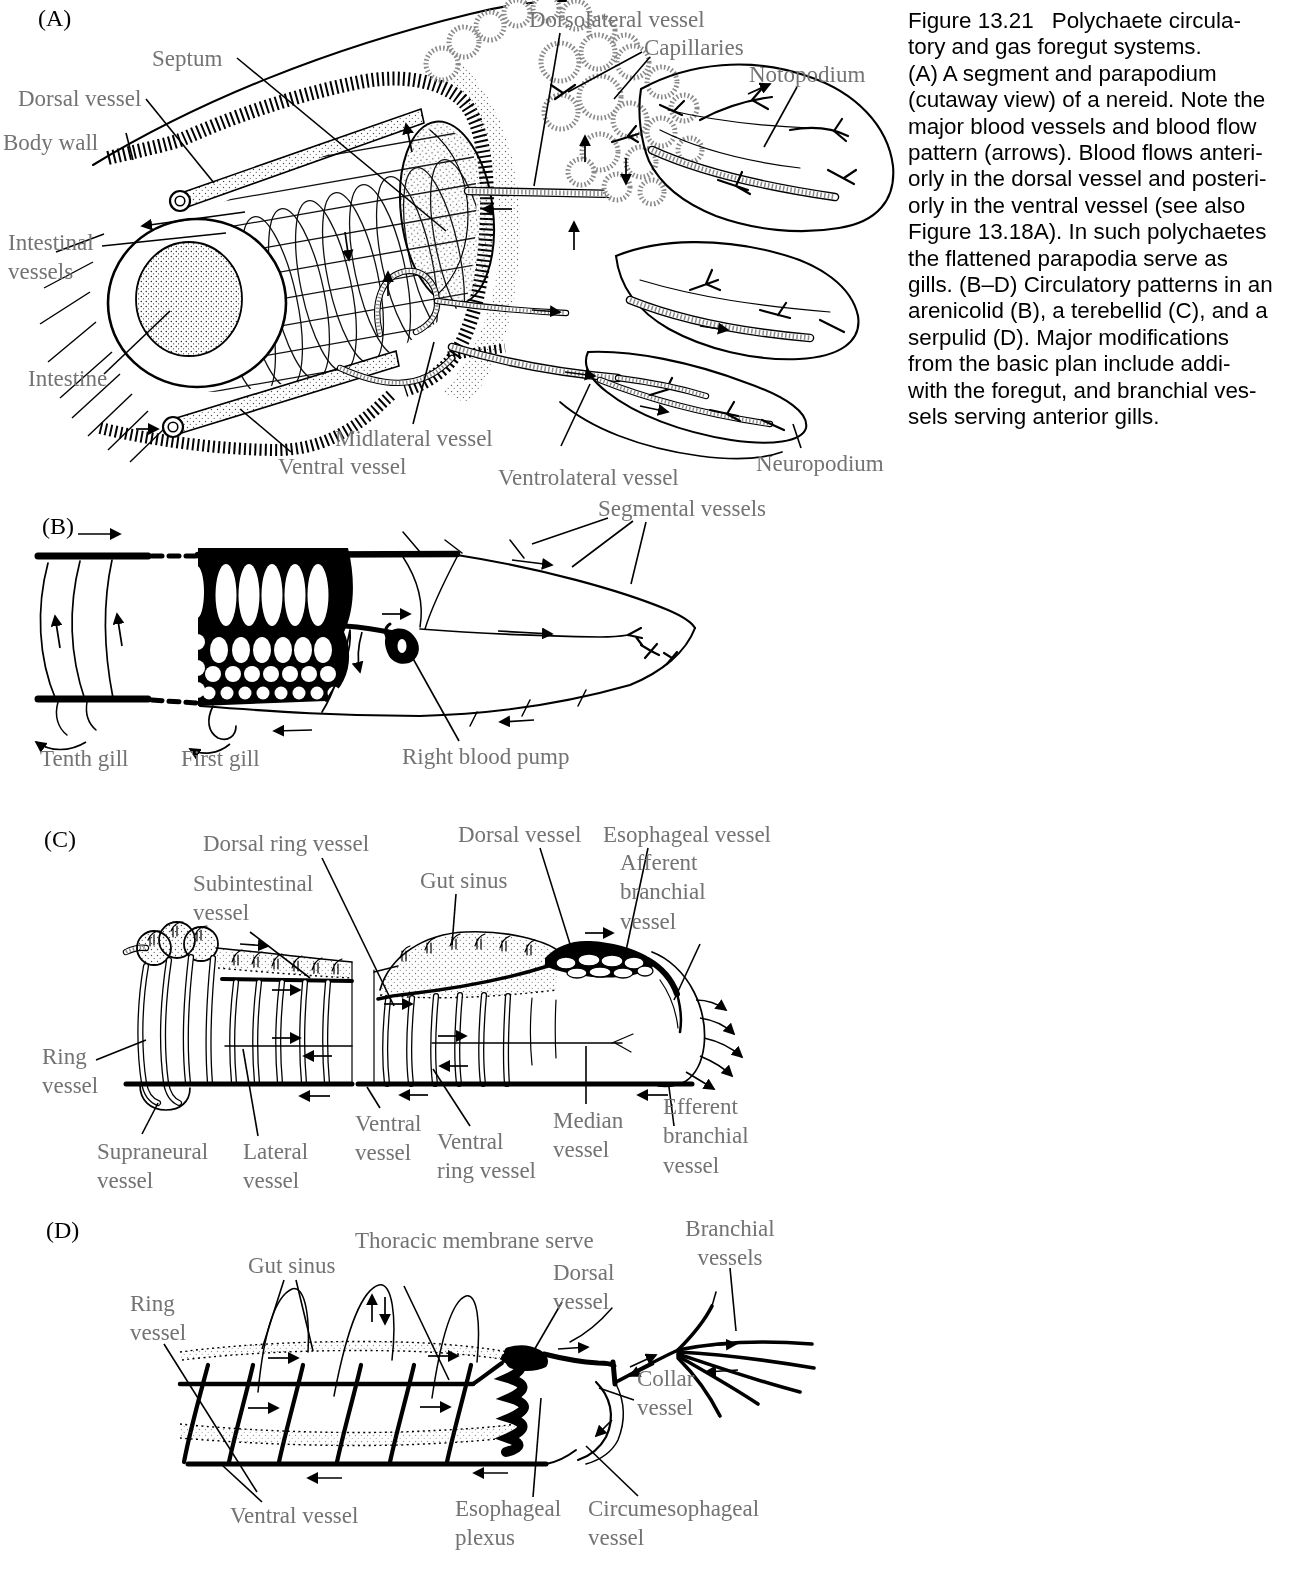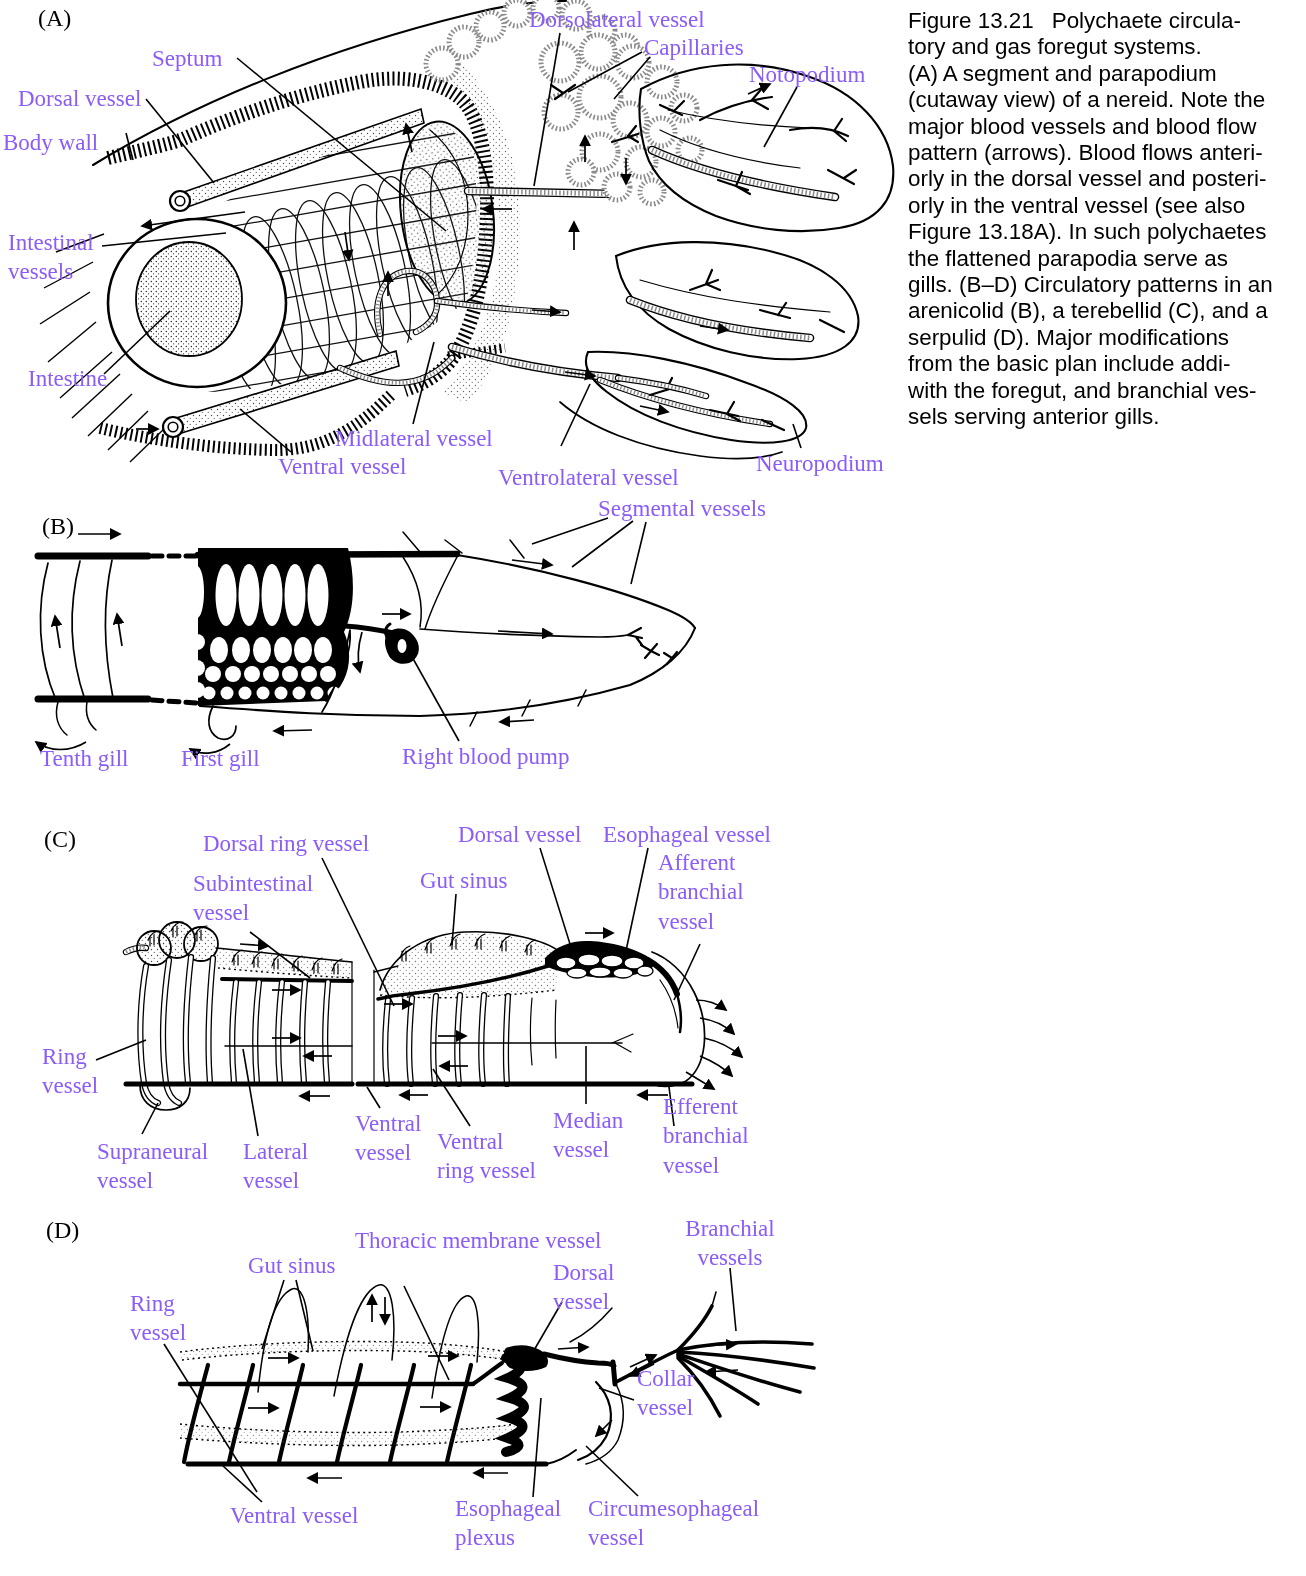--- a/index.html
+++ b/index.html
@@ -1,20 +1,20 @@
 <!DOCTYPE html>
 <html><head>
 <meta charset="utf-8">
 <style>
   html,body{margin:0;padding:0;background:#fff;}
   #page{position:relative;width:1306px;height:1576px;background:#fff;overflow:hidden;
         font-family:"Liberation Serif",serif;color:#000;}
   #art{position:absolute;left:0;top:0;}
   .lbl{position:absolute;font-size:23px;line-height:1.28;white-space:pre-line;
-       font-family:"Liberation Serif",serif;color:#8b5cf6;}
+       font-family:"Liberation Serif",serif;color:#737373;}
   .letter{position:absolute;font-size:24px;font-family:"Liberation Serif",serif;color:#000;}
   .ctr{text-align:center;}
   #caption{position:absolute;left:908px;top:8px;width:398px;
            font-family:"Liberation Sans",sans-serif;font-size:22.4px;line-height:26.4px;color:#000;}
   #caption b{font-weight:normal;}
   .cap-gap{display:inline-block;width:18px;}
   
   .s2{stroke:#000;stroke-width:2.1;fill:none;stroke-linecap:round}
   .s17{stroke:#000;stroke-width:1.7;fill:none;stroke-linecap:round}
   .s15{stroke:#000;stroke-width:1.5;fill:none;stroke-linecap:round}
@@ -534,40 +534,40 @@
 <div class="lbl" style="left:40px;top:744px">Tenth gill</div>
 <div class="lbl" style="left:181px;top:744px">First gill</div>
 <div class="lbl" style="left:402px;top:742px">Right blood pump</div>
 
 <div class="lbl" style="left:203px;top:829px">Dorsal ring vessel</div>
 <div class="lbl" style="left:193px;top:869px">Subintestinal
 vessel</div>
 <div class="lbl" style="left:420px;top:866px">Gut sinus</div>
 <div class="lbl" style="left:458px;top:820px">Dorsal vessel</div>
 <div class="lbl" style="left:603px;top:820px">Esophageal vessel</div>
-<div class="lbl" style="left:658px;top:848px">Afferent
+<div class="lbl" style="left:620px;top:848px">Afferent
 branchial
 vessel</div>
 <div class="lbl" style="left:42px;top:1042px">Ring
 vessel</div>
 <div class="lbl" style="left:97px;top:1137px">Supraneural
 vessel</div>
 <div class="lbl" style="left:243px;top:1137px">Lateral
 vessel</div>
 <div class="lbl" style="left:355px;top:1109px">Ventral
 vessel</div>
 <div class="lbl" style="left:437px;top:1127px">Ventral
 ring vessel</div>
 <div class="lbl" style="left:553px;top:1106px">Median
 vessel</div>
 <div class="lbl" style="left:663px;top:1092px">Efferent
 branchial
 vessel</div>
 
-<div class="lbl" style="left:355px;top:1226px">Thoracic membrane vessel</div>
+<div class="lbl" style="left:355px;top:1226px">Thoracic membrane serve</div>
 <div class="lbl" style="left:248px;top:1251px">Gut sinus</div>
 <div class="lbl ctr" style="left:678px;top:1214px;width:104px">Branchial
 vessels</div>
 <div class="lbl" style="left:553px;top:1258px">Dorsal
 vessel</div>
 <div class="lbl" style="left:130px;top:1289px">Ring
 vessel</div>
 <div class="lbl" style="left:637px;top:1364px">Collar
 vessel</div>
 <div class="lbl" style="left:230px;top:1501px">Ventral vessel</div>

